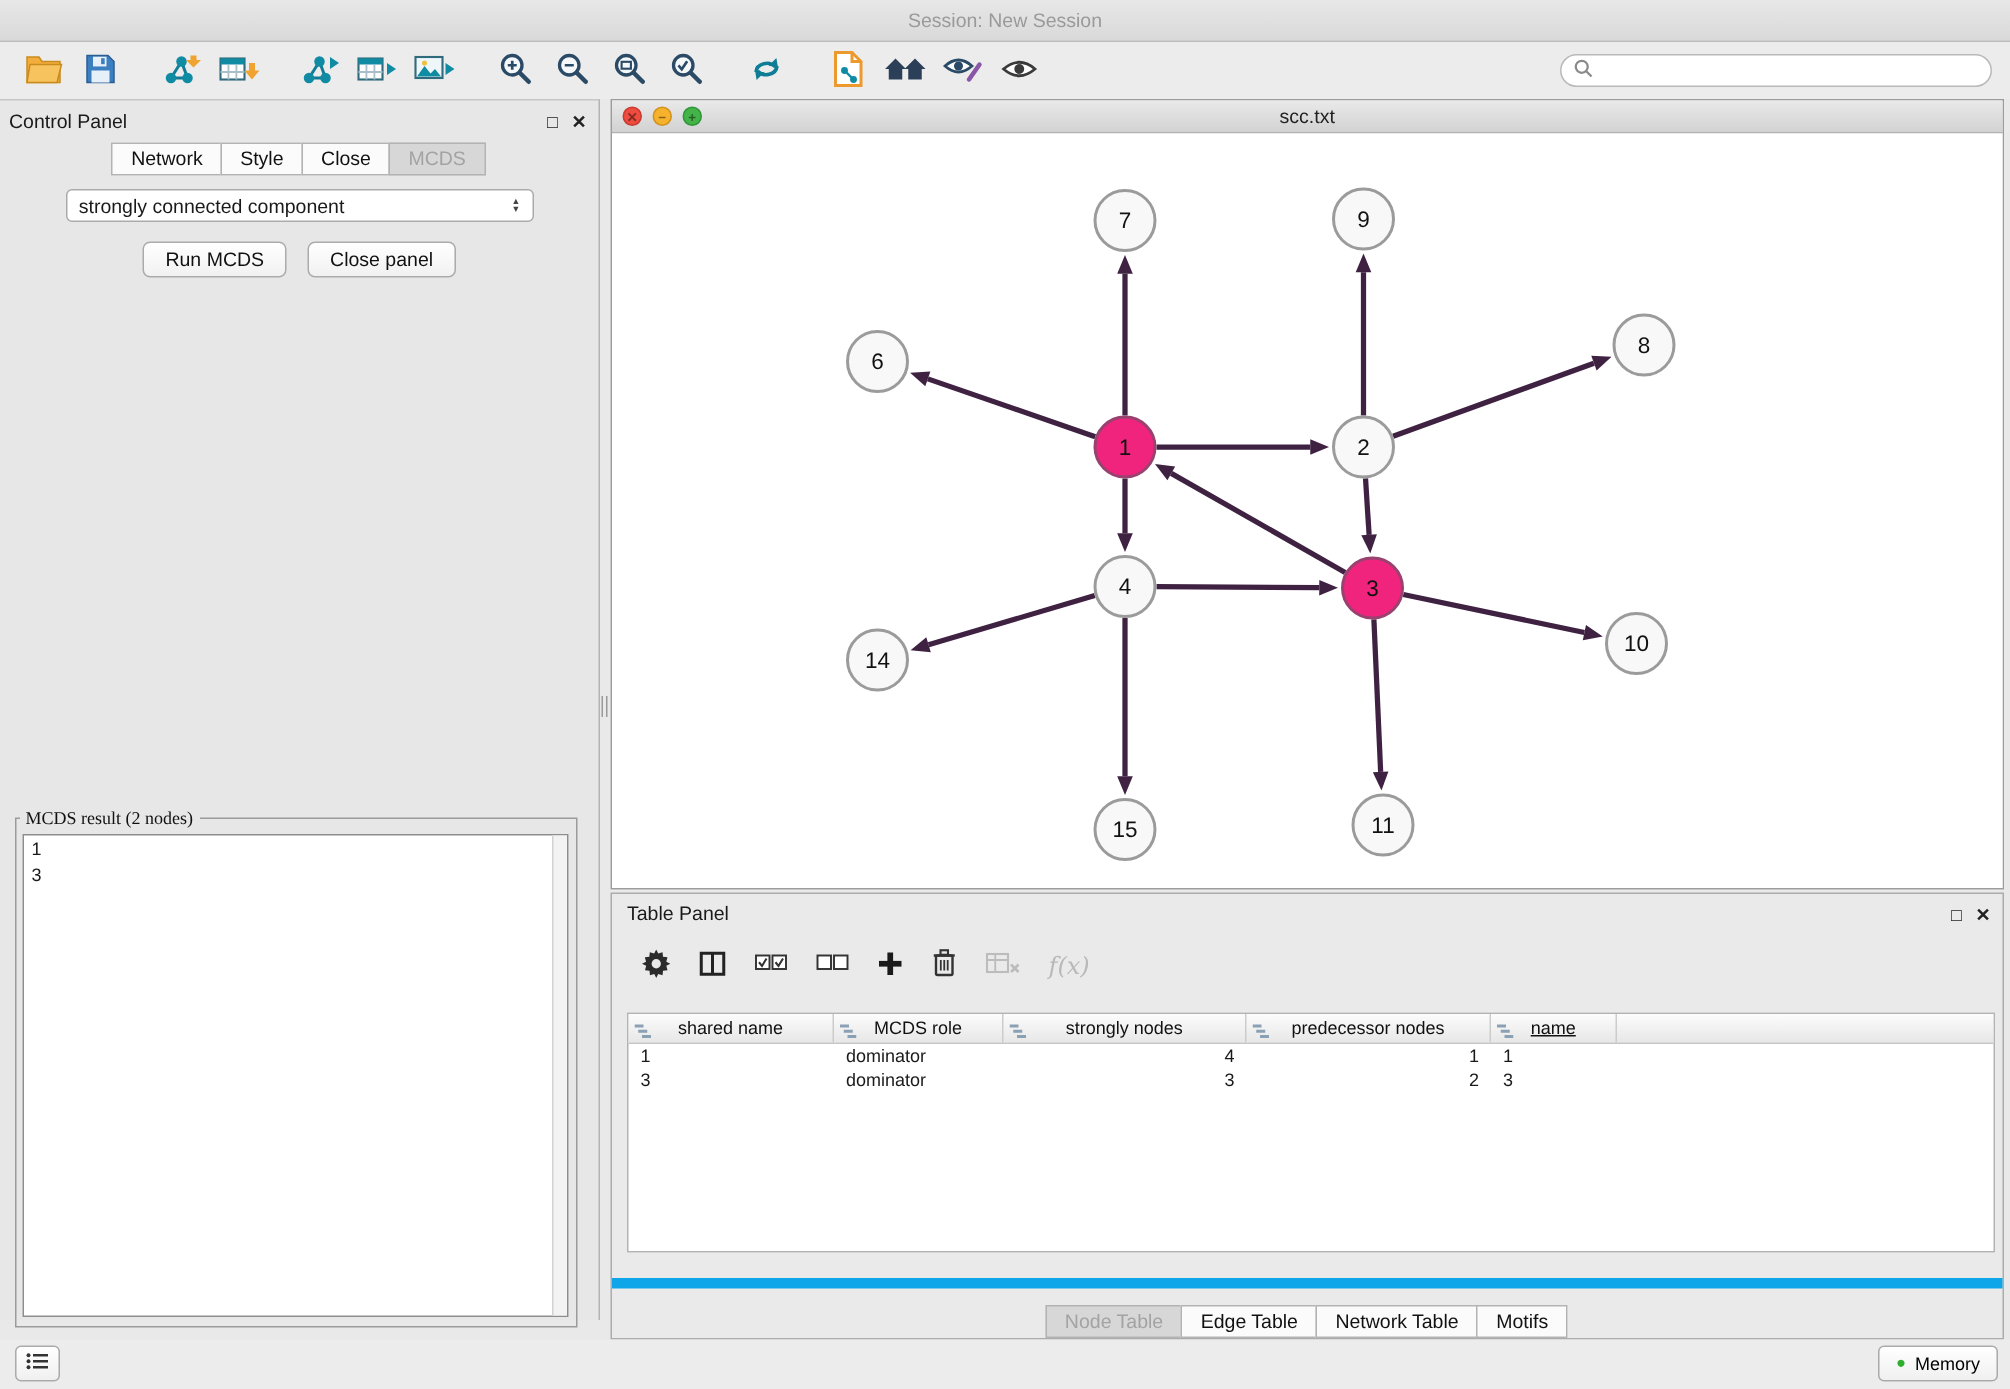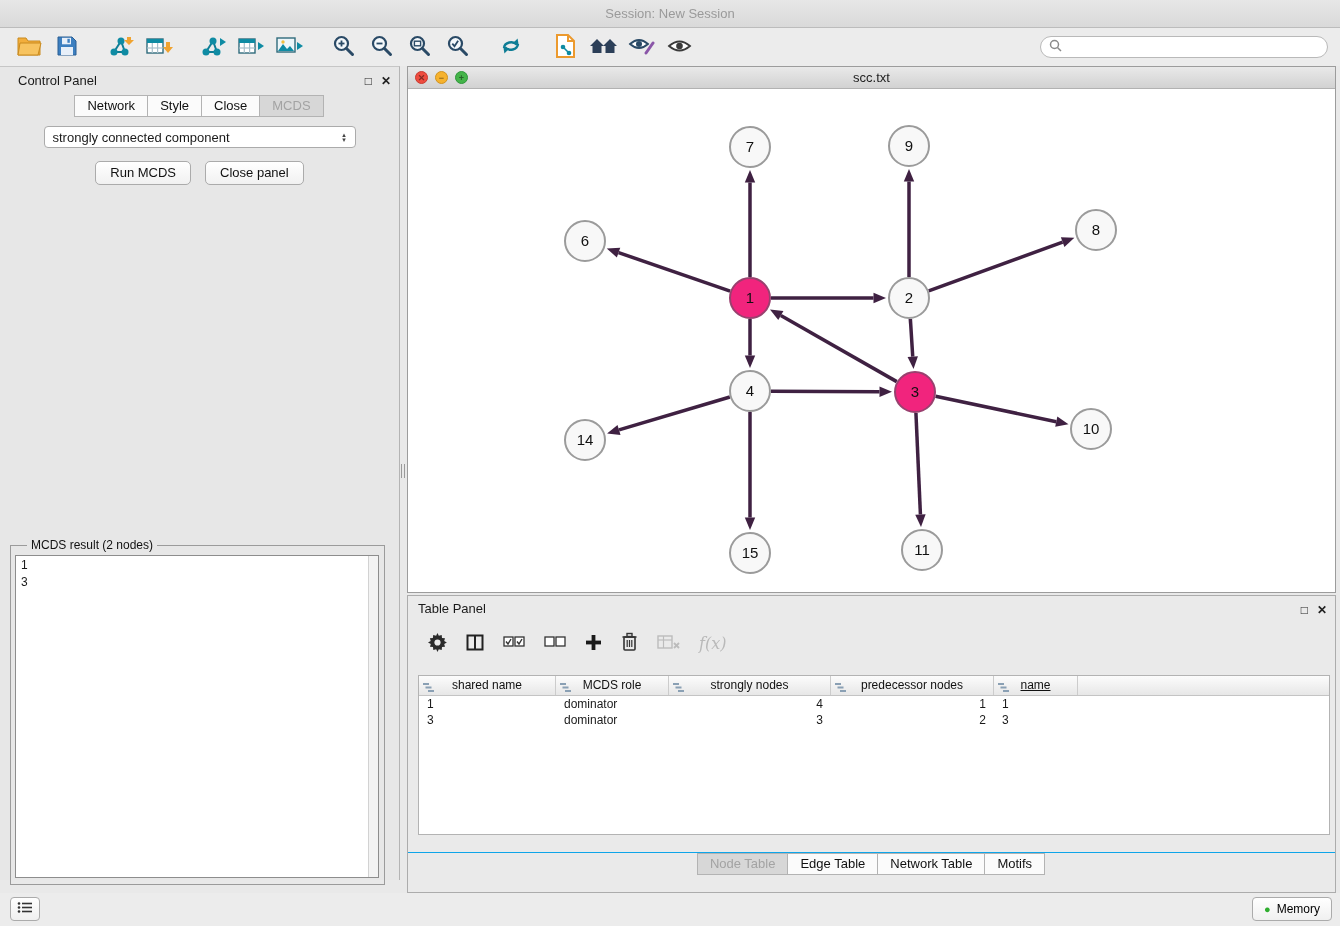--- a/index.html
+++ b/index.html
@@ -42,21 +42,21 @@
   .search-wrap input {
     border: none; outline: none; flex: 1; font-size: 12px; background: transparent;
     font-family: "Liberation Sans", sans-serif;
   }
 
   
   .control-panel {
     position: absolute; left: 0; top: 66px; width: 400px; height: 814px;
     background: #e7e7e7; border-right: 1px solid #b4b4b4; border-top: 1px solid #c6c6c6;
   }
-  .panel-header { height: 28px; position: relative; line-height: 28px; padding-left: 18px; font-size: 13px; }
+  .panel-header { height: 28px; position: relative; line-height: 28px; padding-left: 6px; font-size: 13px; }
   .panel-btns { position: absolute; right: 8px; top: 0; height: 28px; display: flex; gap: 9px; align-items: center; }
   .panel-btn { font-size: 12px; color: #222; cursor: pointer; font-weight: bold; }
   .tabs { display: flex; justify-content: center; }
   .tab {
     border: 1px solid #b3b3b3; background: #fbfbfb; padding: 2px 12px 3px;
     font-size: 13px; color: #111; margin-left: -1px; cursor: pointer; white-space: nowrap;
   }
   .tab.selected { background: #d7d7d7; color: #a3a3a3; }
   .cp-body { position: relative; height: calc(100% - 50px); }
   .opt-label { text-align: center; margin-top: 20px; font-size: 13px; }
@@ -75,21 +75,21 @@
   .btn-row { display: flex; justify-content: center; gap: 14px; margin-top: 13px; }
   .btn {
     background: linear-gradient(#ffffff, #f1f1f1); border: 1px solid #ababab;
     border-radius: 5px; padding: 3px 14px 4px; font-size: 13px; cursor: pointer;
     font-family: "Liberation Sans", sans-serif; color: #111;
   }
   .cp-fieldset {
     position: absolute; left: 10px; right: 14px; top: 412px; bottom: 4px;
     border: 1px solid #9b9b9b;
   }
-  .cp-fieldset legend { font-size: 12px; padding: 0 4px; margin-left: 16px; color: #111; }
+  .cp-fieldset legend { font-size: 12px; padding: 0 4px; margin-left: 2px; color: #111; font-family: Liberation Serif, serif; }
   .result-box {
     position: absolute; left: 4px; right: 5px; top: 3px; bottom: 6px;
     background: #fff; border: 1px solid #8d8d8d;
     font-size: 12px; line-height: 17px; padding: 1px 5px;
   }
   .result-scrollbar {
     position: absolute; top: 0; bottom: 0; right: 0; width: 10px;
     background: #f3f3f3; border-left: 1px solid #d2d2d2;
   }
 
@@ -136,22 +136,22 @@
   .th {
     position: relative; border-right: 1px solid #cccccc; font-size: 12px;
     text-align: center; line-height: 19px; color: #111; cursor: pointer;
   }
   .th .sort-ic { position: absolute; left: 4px; top: 4px; }
   .th-fill { flex: 1; border-right: none; }
   .tr { display: flex; height: 16px; font-size: 12px; line-height: 16px; cursor: default; }
   .td { padding: 0 8px; overflow: hidden; white-space: nowrap; }
   .tp-tabs {
     position: absolute; bottom: 0; left: 0; right: 0; height: 40px;
-    display: flex; justify-content: center; align-items: flex-start;
-    border-top: 1px solid #0ea5e9;
+    display: flex; justify-content: center; align-items: flex-end;
+    border-top: 7px solid #0ea5e9;
   }
 
   
   .status-bar { position: absolute; left: 0; top: 893px; right: 0; height: 33px; background: #ececec; }
   .sb-left-btn {
     position: absolute; left: 10px; top: 4px; width: 30px; height: 24px;
     background: linear-gradient(#fff, #f0f0f0); border: 1px solid #ababab; border-radius: 4px;
     display: flex; align-items: center; justify-content: center; cursor: pointer;
   }
   .memory-btn {

